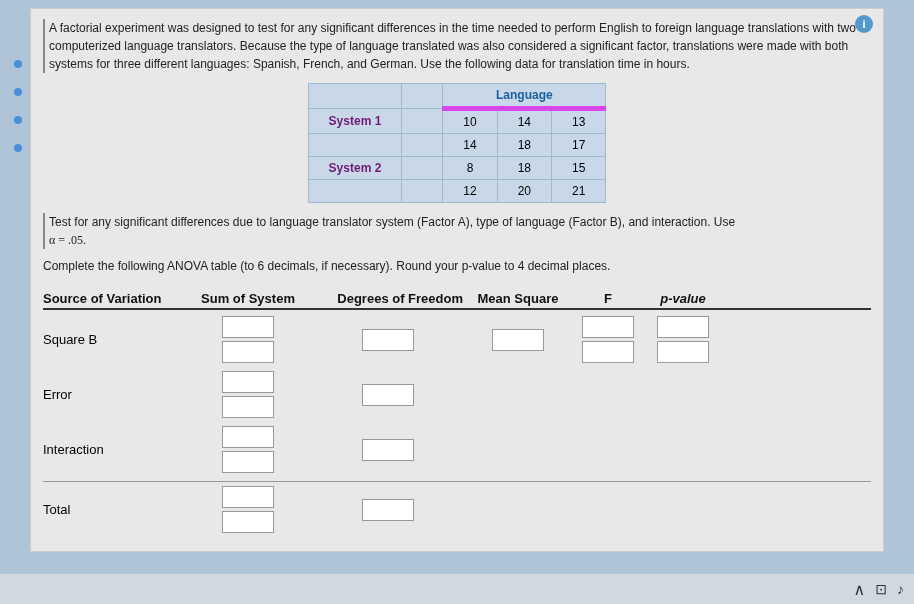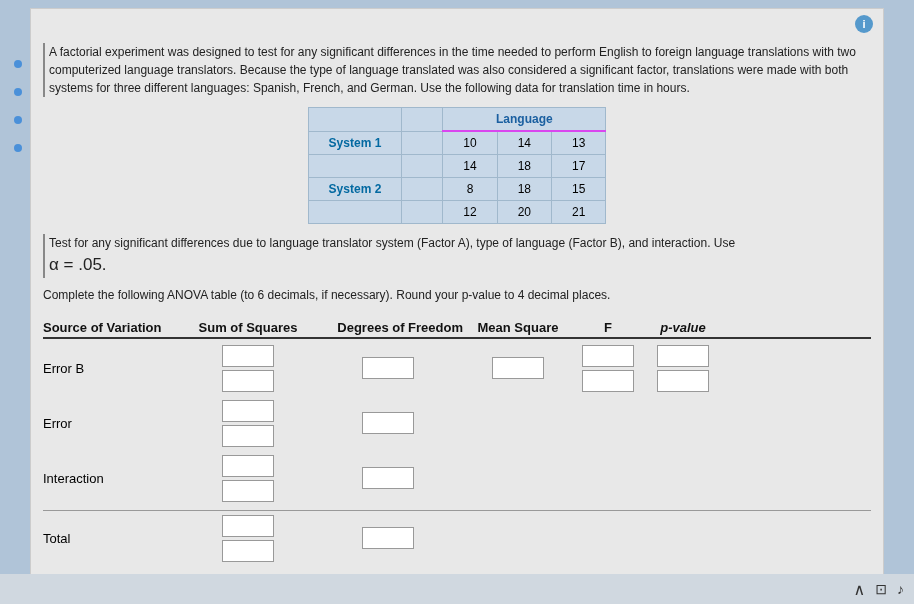--- a/index.html
+++ b/index.html
@@ -19,21 +19,20 @@
       border: 1px solid #ccc;
       position: relative;
     }
     .paragraph {
       font-size: 12px;
       line-height: 1.5;
       color: #222;
       margin-bottom: 10px;
       border-left: 2px solid #888;
       padding-left: 4px;
-      margin-top: 24px;
     }
     .data-table-wrapper {
       display: flex;
       justify-content: center;
       margin-bottom: 10px;
     }
     .data-table {
       border-collapse: collapse;
       background: #c8d8e8;
       font-size: 12px;
@@ -41,28 +40,28 @@
     .data-table td, .data-table th {
       padding: 4px 20px;
       text-align: center;
       border: 1px solid #a0b8cc;
     }
     .data-table .lang-header {
       color: #1a5fa0;
       font-weight: bold;
       text-align: center;
       background: #c8d8e8;
-      border-bottom: 2px solid #d946ef;
+      border-bottom: 5px solid #d946ef;
     }
     .data-table .col-header {
       font-weight: bold;
       background: #c8d8e8;
     }
     .data-table .system-label {
-      color: #0369a1;
+      color: #701a75;
       font-weight: bold;
       text-align: right;
     }
     .data-table .empty-label {
       background: #c8d8e8;
     }
     .instructions {
       font-size: 12px;
       color: #222;
       margin-bottom: 8px;
@@ -121,21 +120,22 @@
       background: #5599cc;
       border-radius: 50%;
       color: white;
       font-size: 11px;
       font-weight: bold;
       display: flex;
       align-items: center;
       justify-content: center;
     }
     .alpha-text {
-      font-size: 17px;
+      font-size: 12px;
+      font-family: Liberation Serif, serif;
     }
   </style>
 </head>
 <body>
 
 <div class="main-container">
   <div class="info-icon">i</div>
 
   <p class="paragraph">A factorial experiment was designed to test for any significant differences in the time needed to perform English to foreign language translations with two computerized language translators. Because the type of language translated was also considered a significant factor, translations were made with both systems for three different languages: Spanish, French, and German. Use the following data for translation time in hours.</p>
 
@@ -182,30 +182,30 @@
   <div class="instructions">
     <span>Test for any significant differences due to language translator system (Factor A), type of language (Factor B), and interaction. Use</span><br>
     <span class="alpha-text">α = .05.</span>
   </div>
   <div class="instructions" style="margin-top:6px; border-left: none; padding-left:0;">Complete the following ANOVA table (to 6 decimals, if necessary). Round your p-value to 4 decimal places.</div>
 
   <div style="margin-top:16px;">
 
     <div class="anova-header-row">
       <div class="col-source">Source of Variation</div>
-      <div class="col-ss" style="text-align:center;">Sum of Squares</div>
+      <div class="col-ss" style="text-align:center;">Sum of System</div>
       <div class="col-df" style="text-align:right;">Degrees of Freedom</div>
       <div class="col-ms" style="text-align:center;">Mean Square</div>
       <div class="col-f" style="text-align:center;">F</div>
       <div class="col-p" style="text-align:center;font-style:italic;">p-value</div>
     </div>
 
 
     <div class="anova-row">
-      <div class="col-source">Error B</div>
+      <div class="col-source">Square B</div>
       <div class="col-ss" style="display:flex;flex-direction:column;gap:3px;align-items:center;">
         <div class="input-box"></div>
         <div class="input-box"></div>
       </div>
       <div class="col-df" style="display:flex;align-items:center;justify-content:center;">
         <div class="input-box"></div>
       </div>
       <div class="col-ms" style="display:flex;align-items:center;justify-content:center;">
         <div class="input-box"></div>
       </div>

